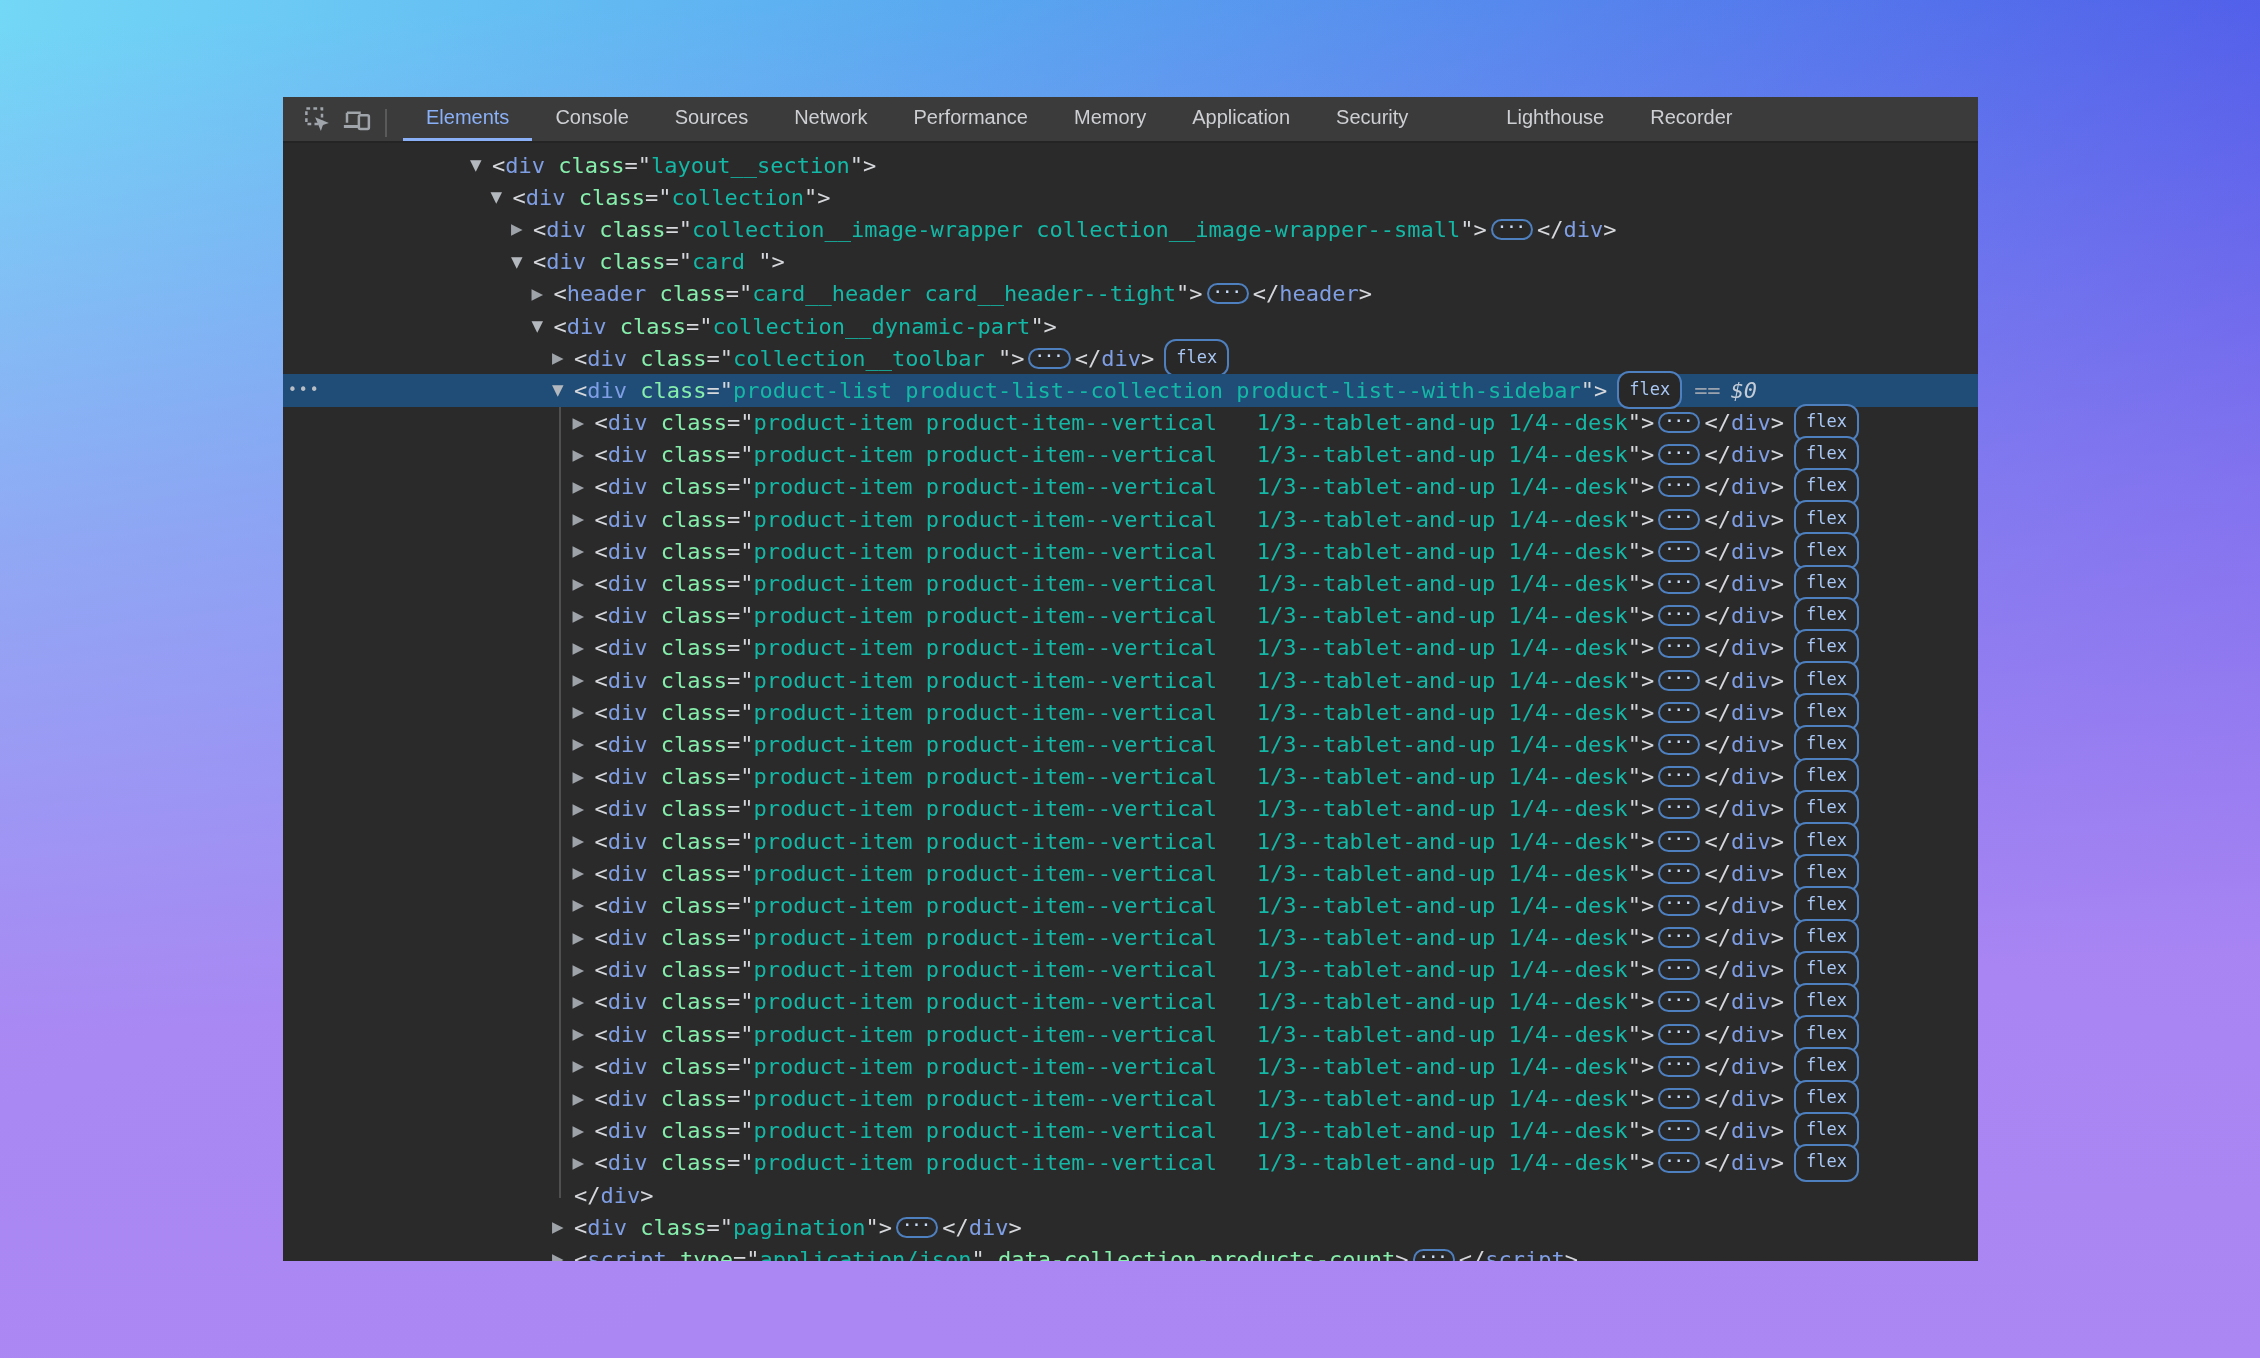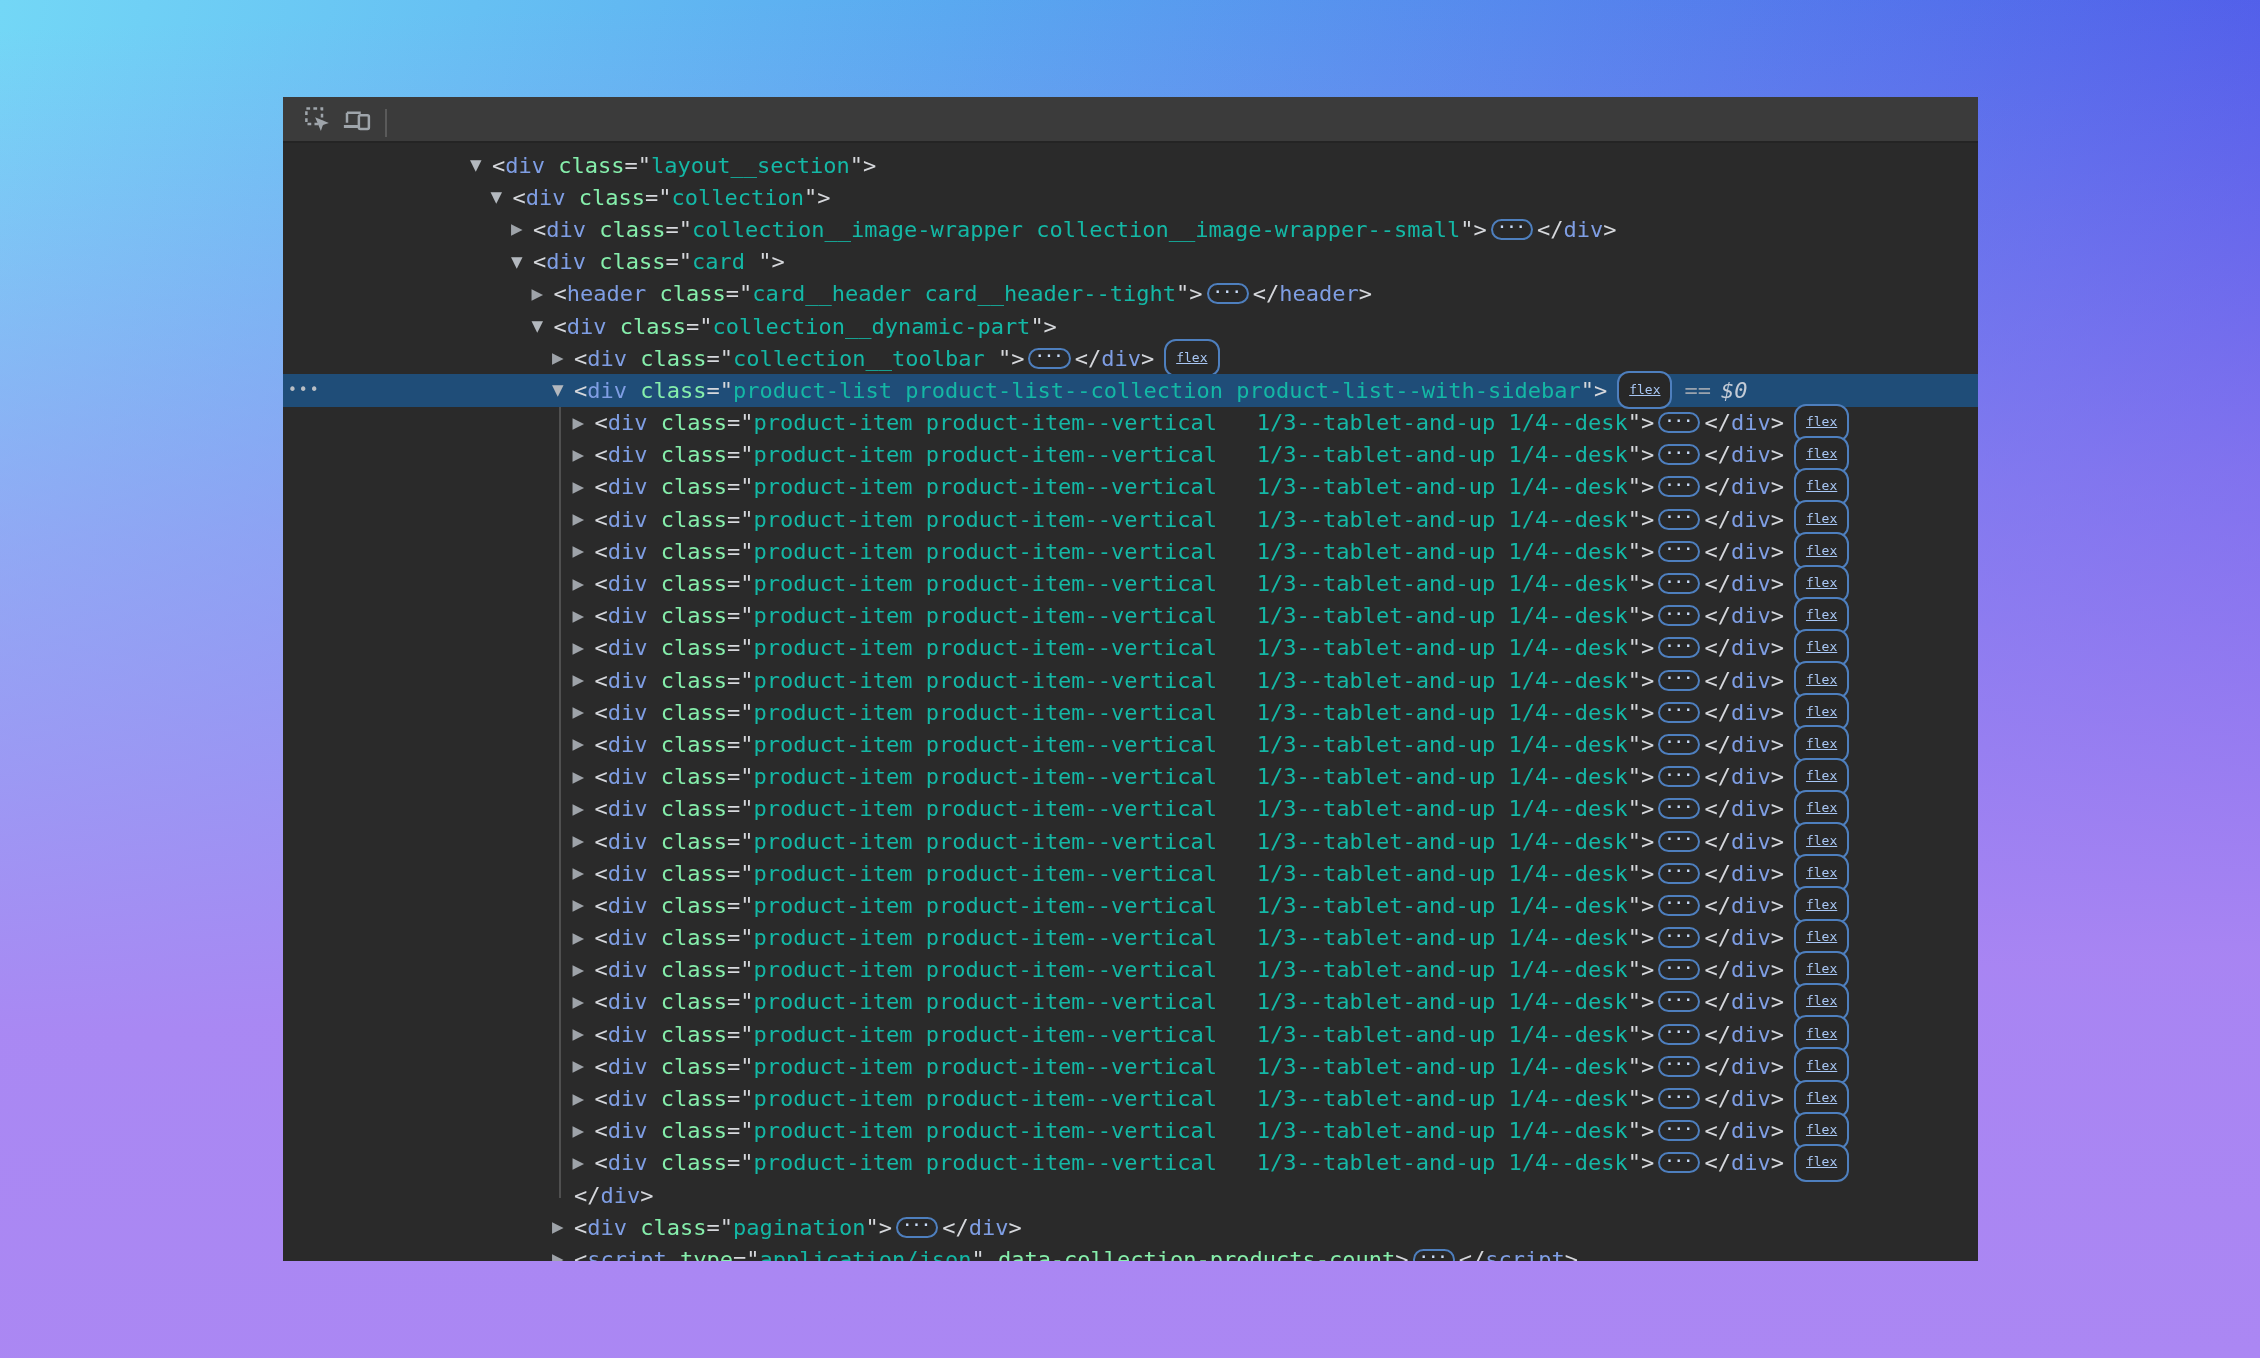--- a/index.html
+++ b/index.html
@@ -56,21 +56,21 @@
     display:inline-flex;align-items:center;justify-content:center;flex:none;
     border:2px solid #4E7FBE;background:#282828;box-sizing:border-box;
   }
   .badge.dots{
     height:21px;min-width:31px;border-radius:11px;margin:0 4px;
     color:#C9DCF8;font-size:14px;font-weight:bold;letter-spacing:1px;line-height:1;
     padding:0 5px 4px 5px;
   }
   .badge.flex{
     height:38px;border-radius:12px;margin-left:10px;padding:0 10px 2px 10px;
-    color:#A9C7F4;font-size:13px;line-height:1;text-decoration:underline;
+    color:#A9C7F4;font-size:17px;line-height:1;
   }
   .gutter-dots{
     position:absolute;left:5px;top:0;height:100%;display:flex;align-items:center;
     color:#B9BEC4;font-size:15px;letter-spacing:2px;font-family:"DejaVu Sans", sans-serif;
   }
 </style>
 </head>
 <body>
 
 <div class="devtools">
@@ -85,20 +85,32 @@
       <button class="tb-btn" title="">
         <svg width="30" height="30" viewBox="0 0 24 24">
           <path d="M4 7 h11" stroke="#9FA5AB" stroke-width="2" fill="none"></path>
           <path d="M4 7 v8" stroke="#9FA5AB" stroke-width="2" fill="none"></path>
           <path d="M1.5 18 h12" stroke="#9FA5AB" stroke-width="2.4" fill="none"></path>
           <rect x="13.5" y="9" width="8" height="11" rx="1.2" fill="#3B3B3B" stroke="#9FA5AB" stroke-width="2"></rect>
         </svg>
       </button>
       <div class="tb-sep"></div>
     </div>
+    <nav class="tabs" id="tabs">
+        <div class="tab active">Elements</div>
+        <div class="tab">Console</div>
+        <div class="tab">Sources</div>
+        <div class="tab">Network</div>
+        <div class="tab">Performance</div>
+        <div class="tab">Memory</div>
+        <div class="tab">Application</div>
+        <div class="tab">Security</div>
+        <div class="tab extra-gap">Lighthouse</div>
+        <div class="tab">Recorder</div>
+      </nav>
   </div>
   <div class="tree" id="tree">
       <div class="guide" style="left: 276px; top: 263.6px; height: 791px;"></div>
       <div class="row" style="padding-left: 187px;"><span class="arrow open">▼</span><span class="s-p">&lt;</span><span class="s-t">div</span><span class="s-p"> </span><span class="s-a">class</span><span class="s-p">="</span><span class="s-v">layout__section</span><span class="s-p">"&gt;</span></div>
       <div class="row" style="padding-left: 207.5px;"><span class="arrow open">▼</span><span class="s-p">&lt;</span><span class="s-t">div</span><span class="s-p"> </span><span class="s-a">class</span><span class="s-p">="</span><span class="s-v">collection</span><span class="s-p">"&gt;</span></div>
       <div class="row" style="padding-left: 228px;"><span class="arrow">▶</span><span class="s-p">&lt;</span><span class="s-t">div</span><span class="s-p"> </span><span class="s-a">class</span><span class="s-p">="</span><span class="s-v">collection__image-wrapper collection__image-wrapper--small</span><span class="s-p">"&gt;</span><span class="badge dots">···</span><span class="s-p">&lt;/</span><span class="s-t">div</span><span class="s-p">&gt;</span></div>
       <div class="row" style="padding-left: 228px;"><span class="arrow open">▼</span><span class="s-p">&lt;</span><span class="s-t">div</span><span class="s-p"> </span><span class="s-a">class</span><span class="s-p">="</span><span class="s-v">card </span><span class="s-p">"&gt;</span></div>
       <div class="row" style="padding-left: 248.5px;"><span class="arrow">▶</span><span class="s-p">&lt;</span><span class="s-t">header</span><span class="s-p"> </span><span class="s-a">class</span><span class="s-p">="</span><span class="s-v">card__header card__header--tight</span><span class="s-p">"&gt;</span><span class="badge dots">···</span><span class="s-p">&lt;/</span><span class="s-t">header</span><span class="s-p">&gt;</span></div>
       <div class="row" style="padding-left: 248.5px;"><span class="arrow open">▼</span><span class="s-p">&lt;</span><span class="s-t">div</span><span class="s-p"> </span><span class="s-a">class</span><span class="s-p">="</span><span class="s-v">collection__dynamic-part</span><span class="s-p">"&gt;</span></div>
       <div class="row" style="padding-left: 269px;"><span class="arrow">▶</span><span class="s-p">&lt;</span><span class="s-t">div</span><span class="s-p"> </span><span class="s-a">class</span><span class="s-p">="</span><span class="s-v">collection__toolbar </span><span class="s-p">"&gt;</span><span class="badge dots">···</span><span class="s-p">&lt;/</span><span class="s-t">div</span><span class="s-p">&gt;</span><span class="badge flex">flex</span></div>

